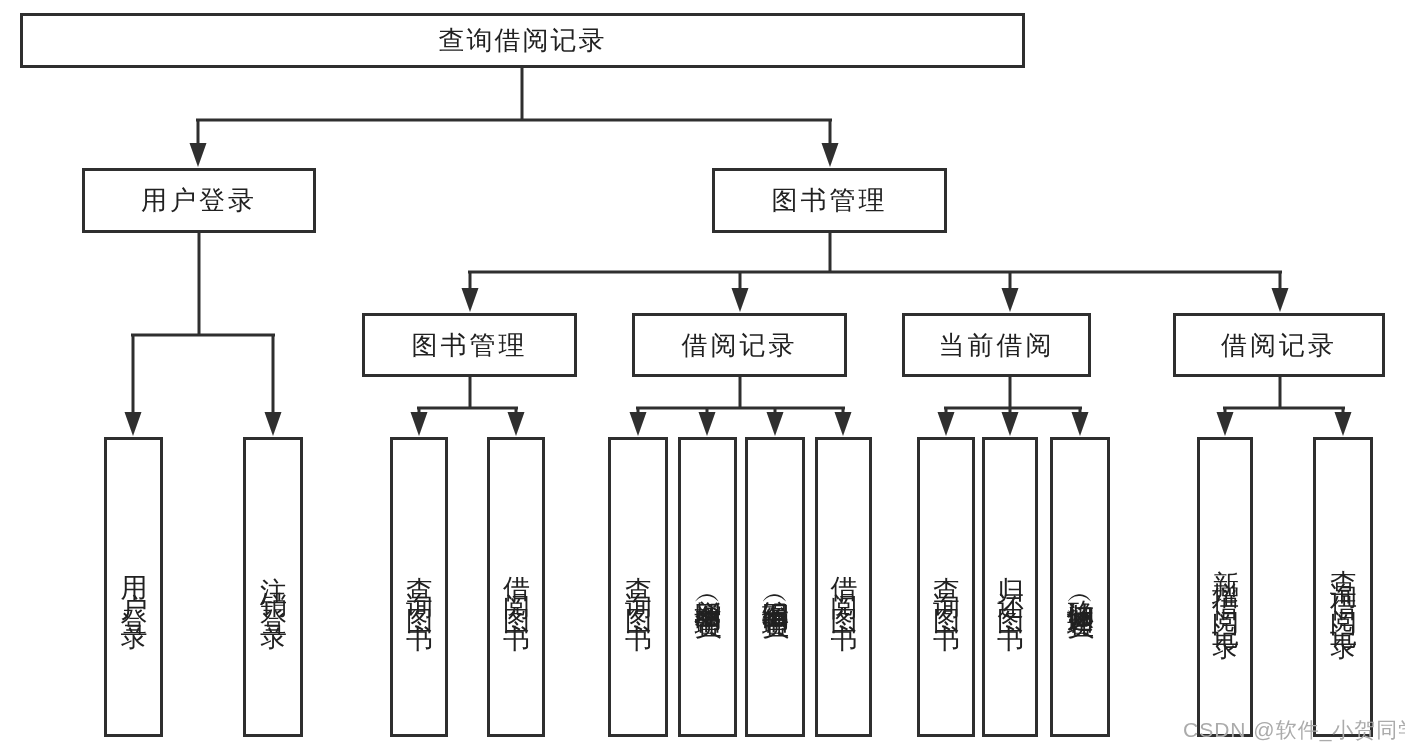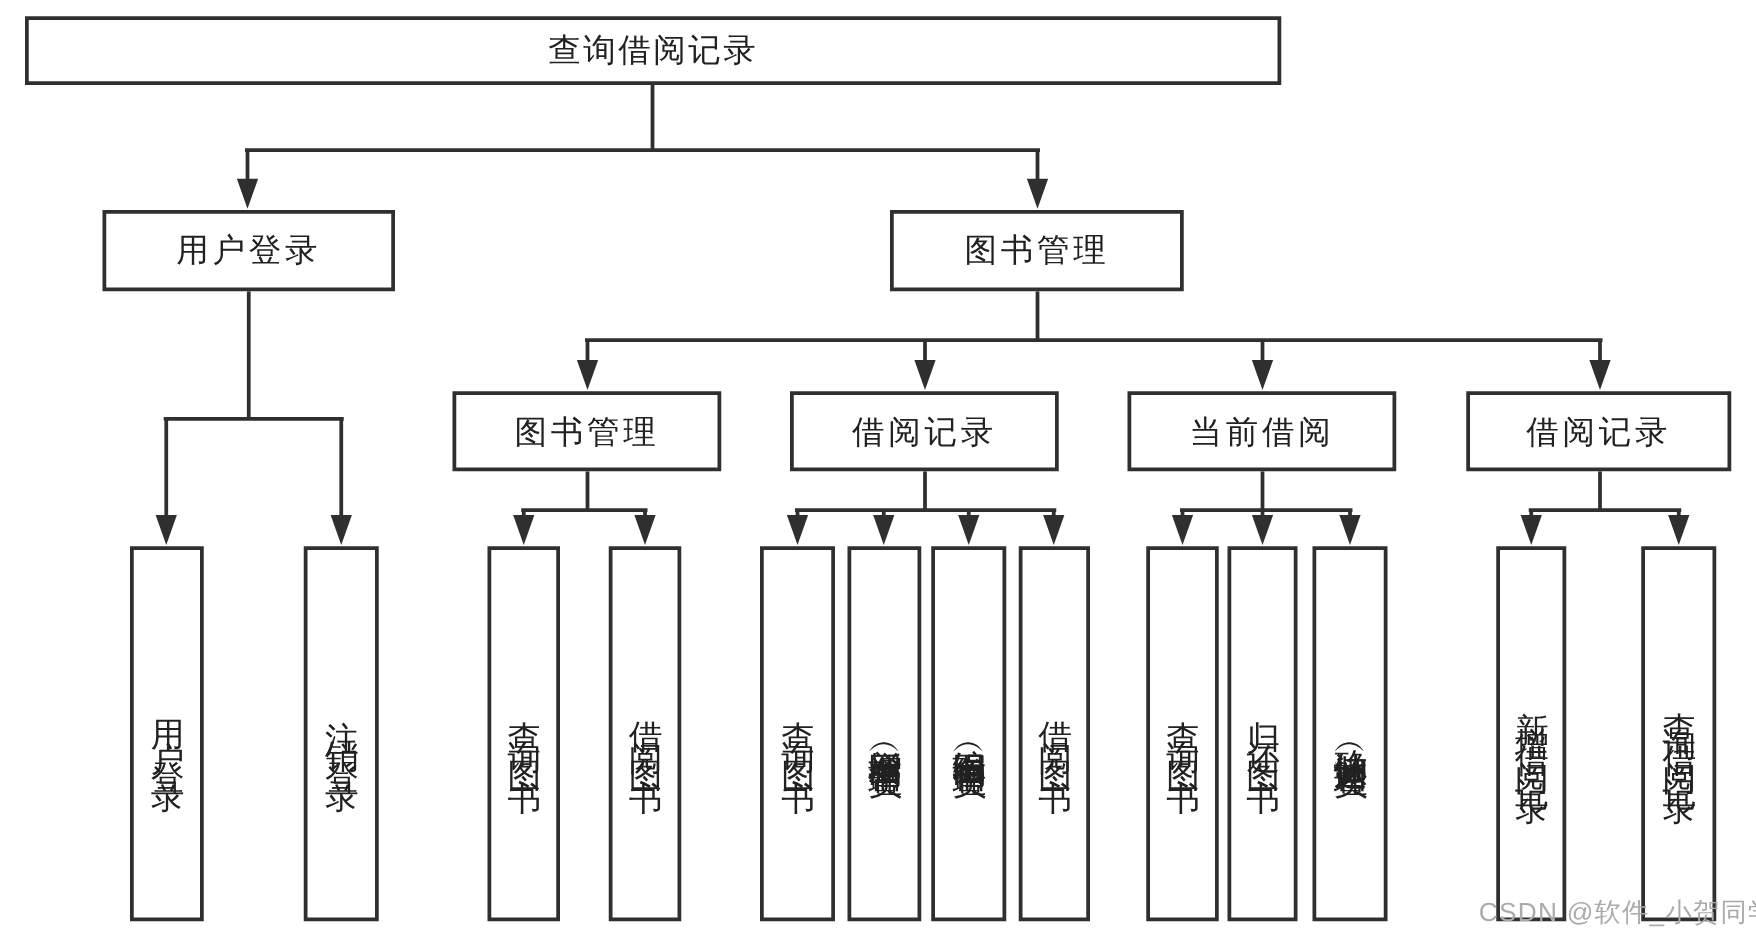--- a/index.html
+++ b/index.html
@@ -108,21 +108,21 @@
       <polygon points="1334.5,412 1351.5,412 1343,436"></polygon>
   </svg>
 
   <div class="node h-node root" style="left:20px;top:13px;width:1005px;height:55px;">查询借阅记录</div>
 
   <div class="node h-node" style="left:82px;top:168px;width:234px;height:65px;">用户登录</div>
   <div class="node h-node" style="left:712px;top:168px;width:235px;height:65px;">图书管理</div>
 
   <div class="node h-node" style="left:362px;top:313px;width:215px;height:64px;">图书管理</div>
   <div class="node h-node" style="left:632px;top:313px;width:215px;height:64px;">借阅记录</div>
-  <div class="node h-node" style="left:902px;top:313px;width:215px;height:64px;">当前借阅</div>
+  <div class="node h-node" style="left:902px;top:313px;width:189px;height:64px;">当前借阅</div>
   <div class="node h-node" style="left:1173px;top:313px;width:212px;height:64px;">借阅记录</div>
 
   <div class="node leaf short" style="left:104px;width:59px;">用户登录</div>
   <div class="node leaf short" style="left:243px;width:60px;">注销登录</div>
 
   <div class="node leaf short" style="left:390px;width:58px;">查询图书</div>
   <div class="node leaf short" style="left:487px;width:58px;">借阅图书</div>
 
   <div class="node leaf short" style="left:608px;width:60px;">查询图书</div>
   <div class="node leaf long" style="left:678px;width:59px;">新增图书（管理员）</div>

